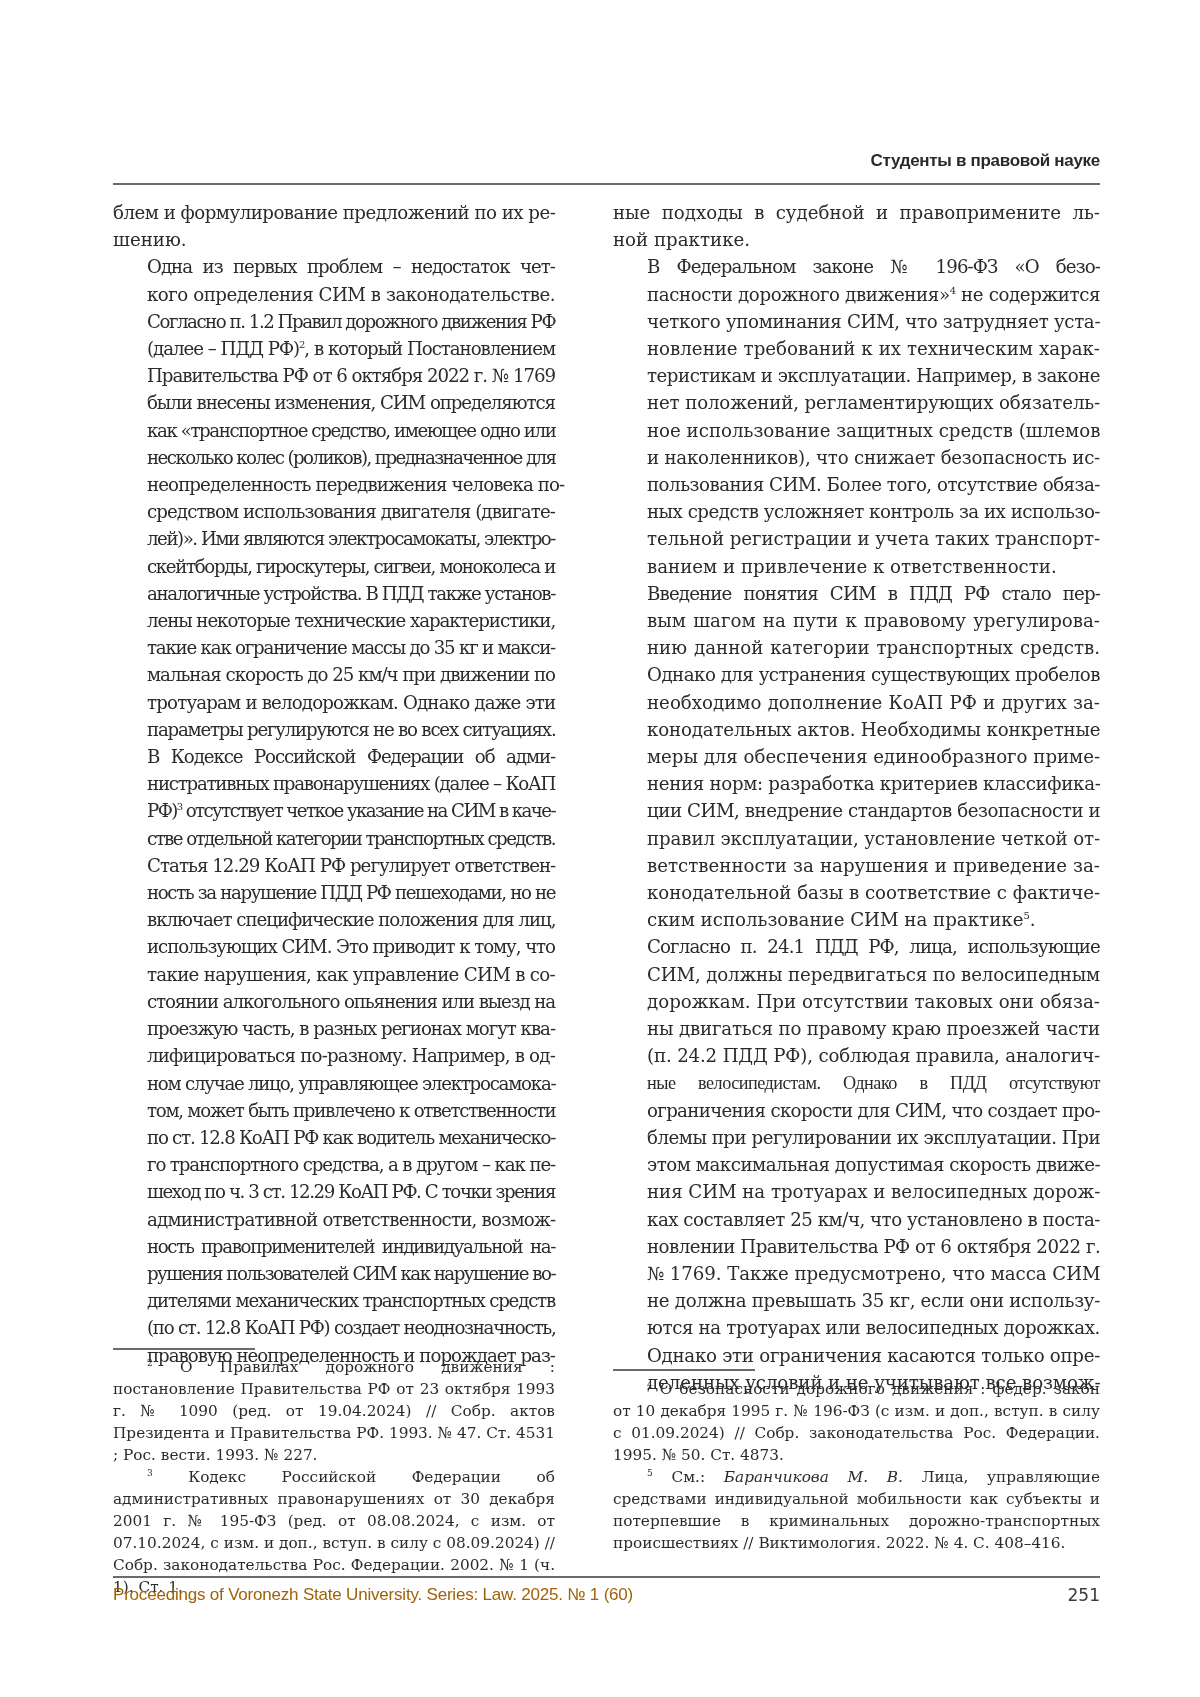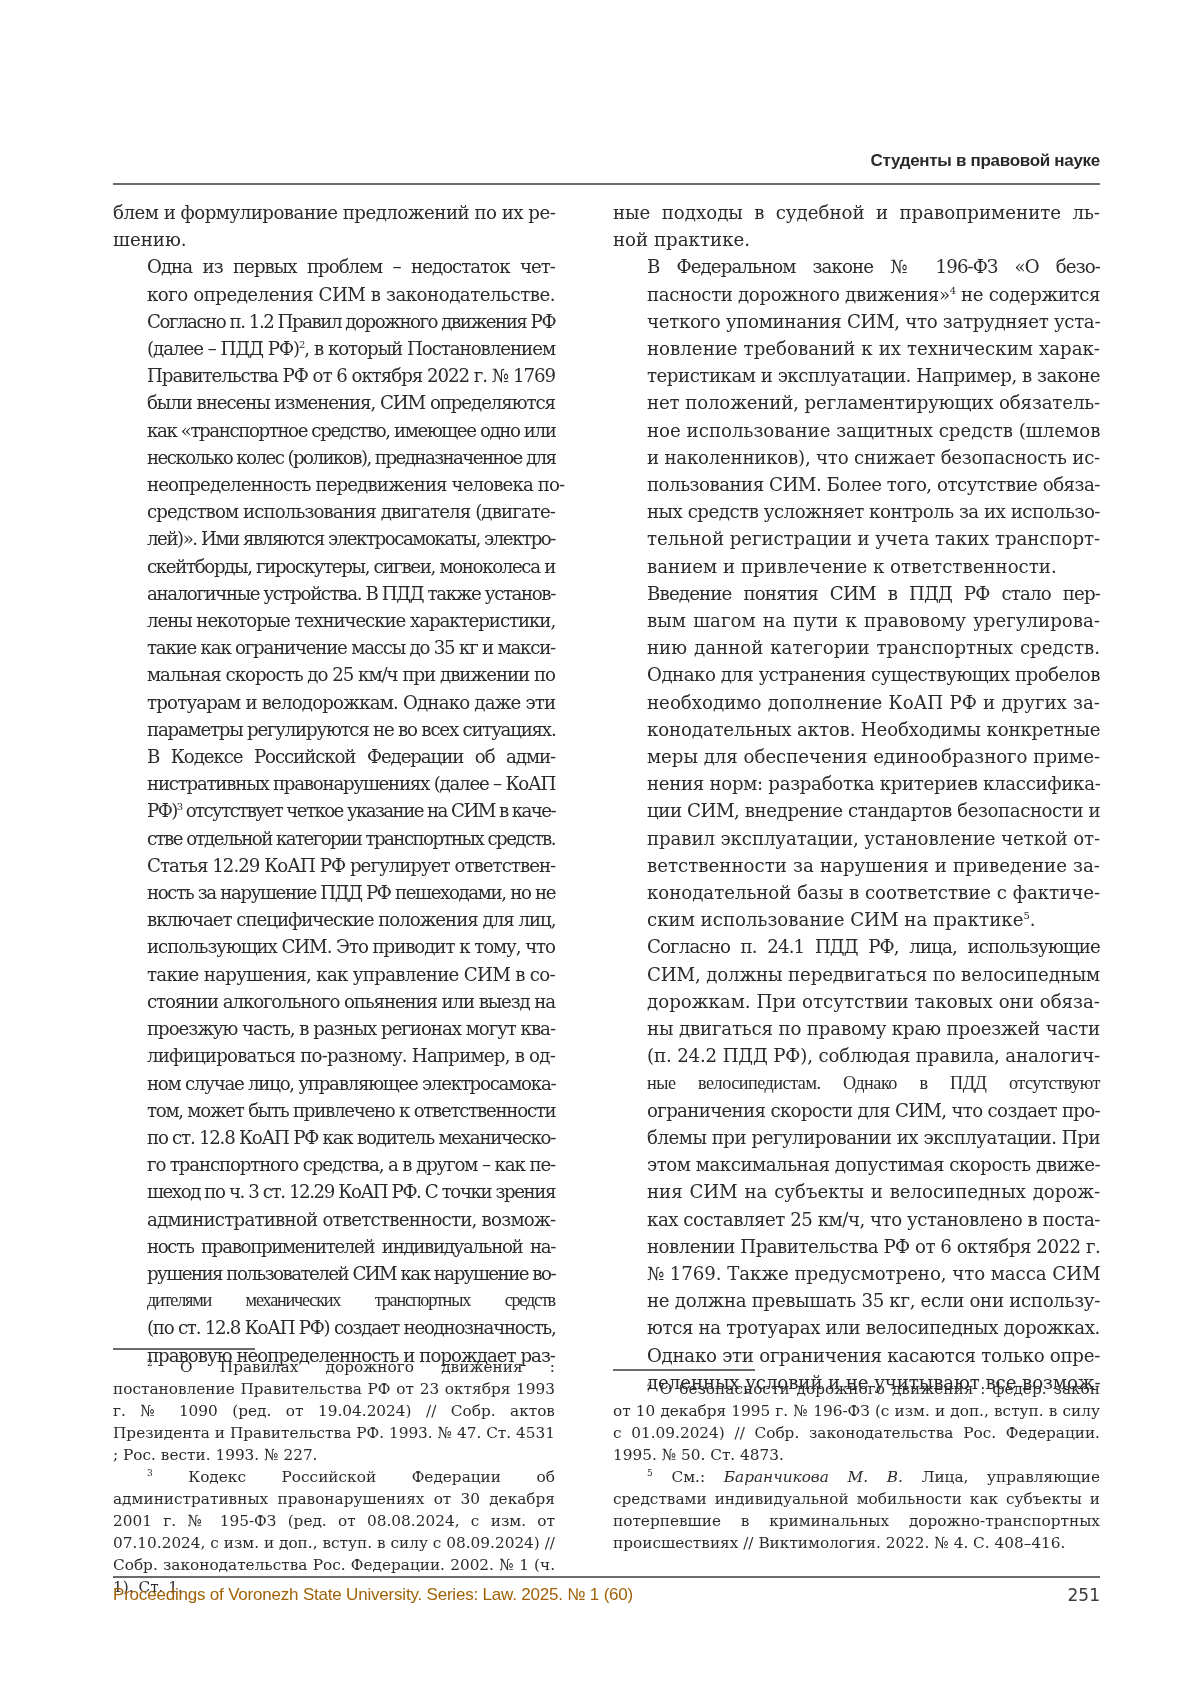--- a/index.html
+++ b/index.html
@@ -101,21 +101,21 @@
     <span class="line" style="letter-spacing: -1.045px;">проезжую часть, в разных регионах могут ква-</span>
     <span class="line" style="letter-spacing: -0.786px;">лифицироваться по-разному. Например, в од-</span>
     <span class="line" style="letter-spacing: -1.256px;">ном случае лицо, управляющее электросамока-</span>
     <span class="line" style="letter-spacing: -1.273px;">том, может быть привлечено к ответственности</span>
     <span class="line" style="letter-spacing: -1.244px;">по ст. 12.8 КоАП РФ как водитель механическо-</span>
     <span class="line" style="letter-spacing: -1.149px;">го транспортного средства, а в другом – как пе-</span>
     <span class="line" style="letter-spacing: -1.426px;">шеход по ч. 3 ст. 12.29 КоАП РФ. С точки зрения</span>
     <span class="line" style="letter-spacing: -0.78px;">административной ответственности, возмож-</span>
     <span class="line" style="letter-spacing: -1.349px;">ность правоприменителей индивидуальной на-</span>
     <span class="line" style="letter-spacing: -1.535px;">рушения пользователей СИМ как нарушение во-</span>
-    <span class="line" style="letter-spacing: -1.214px; font-family: Liberation Serif, serif;">дителями механических транспортных средств</span>
+    <span class="line" style="letter-spacing: -1.214px;">дителями механических транспортных средств</span>
     <span class="line" style="letter-spacing: -1.261px;">(по ст. 12.8 КоАП РФ) создает неоднозначность,</span>
     <span class="line" style="letter-spacing: -1px;">правовую неопределенность и порождает раз-</span>
   </p>
 </div>
 
 <div class="col col-right">
   <p>
     <span class="line">ные подходы в судебной и правопримените ль-</span>
     <span class="line last">ной практике.</span>
   </p>
@@ -151,21 +151,21 @@
   <p class="indent">
     <span class="line" style="letter-spacing: -0.884px;">Согласно п. 24.1 ПДД РФ, лица, использующие</span>
     <span class="line" style="letter-spacing: -0.146px;">СИМ, должны передвигаться по велосипедным</span>
     <span class="line">дорожкам. При отсутствии таковых они обяза-</span>
     <span class="line" style="letter-spacing: -0.186px;">ны двигаться по правому краю проезжей части</span>
     <span class="line" style="letter-spacing: -0.156px;">(п. 24.2 ПДД РФ), соблюдая правила, аналогич-</span>
     <span class="line" style="letter-spacing: -0.5px; font-family: Liberation Serif, serif;">ные велосипедистам. Однако в ПДД отсутствуют</span>
     <span class="line" style="letter-spacing: -0.674px;">ограничения скорости для СИМ, что создает про-</span>
     <span class="line" style="letter-spacing: -0.5px;">блемы при регулировании их эксплуатации. При</span>
     <span class="line" style="letter-spacing: -0.477px;">этом максимальная допустимая скорость движе-</span>
-    <span class="line" style="letter-spacing: -0.048px;">ния СИМ на субъекты и велосипедных дорож-</span>
+    <span class="line" style="letter-spacing: -0.048px;">ния СИМ на тротуарах и велосипедных дорож-</span>
     <span class="line" style="letter-spacing: -0.479px;">ках составляет 25 км/ч, что установлено в поста-</span>
     <span class="line" style="letter-spacing: -0.5px;">новлении Правительства РФ от 6 октября 2022 г.</span>
     <span class="line" style="letter-spacing: -0.071px;">№ 1769. Также предусмотрено, что масса СИМ</span>
     <span class="line" style="letter-spacing: -0.311px;">не должна превышать 35 кг, если они использу-</span>
     <span class="line" style="letter-spacing: -0.364px;">ются на тротуарах или велосипедных дорожках.</span>
     <span class="line" style="letter-spacing: -0.295px;">Однако эти ограничения касаются только опре-</span>
     <span class="line" style="letter-spacing: -0.093px;">деленных условий и не учитывают все возмож-</span>
   </p>
 </div>
 

